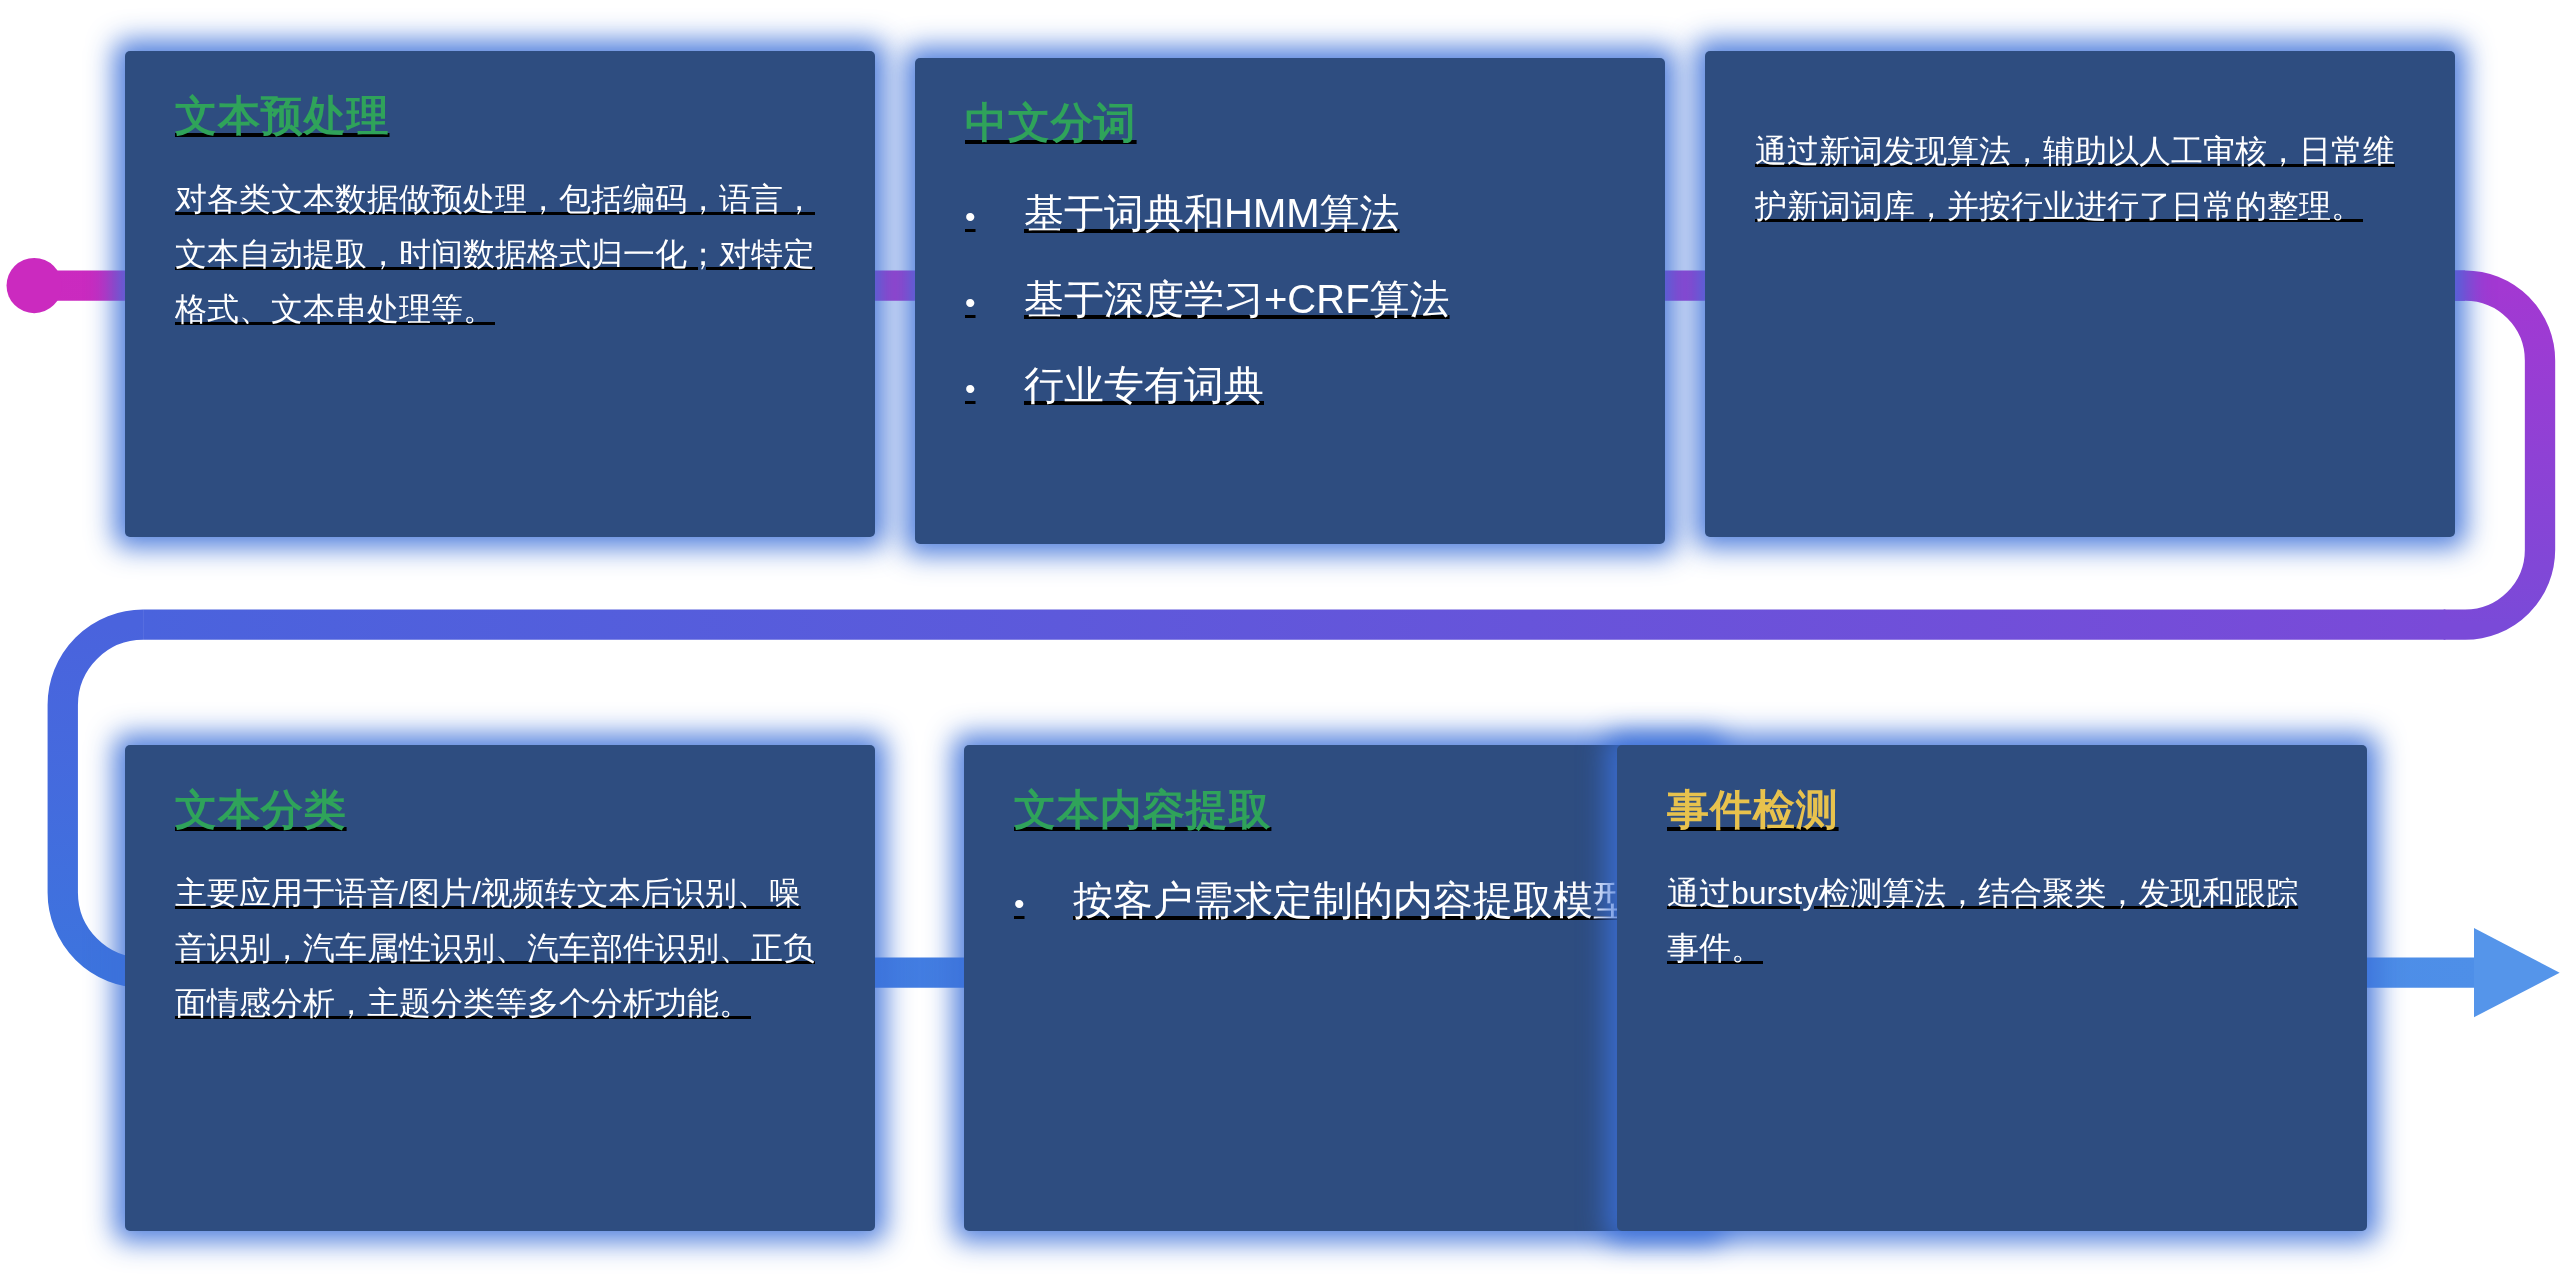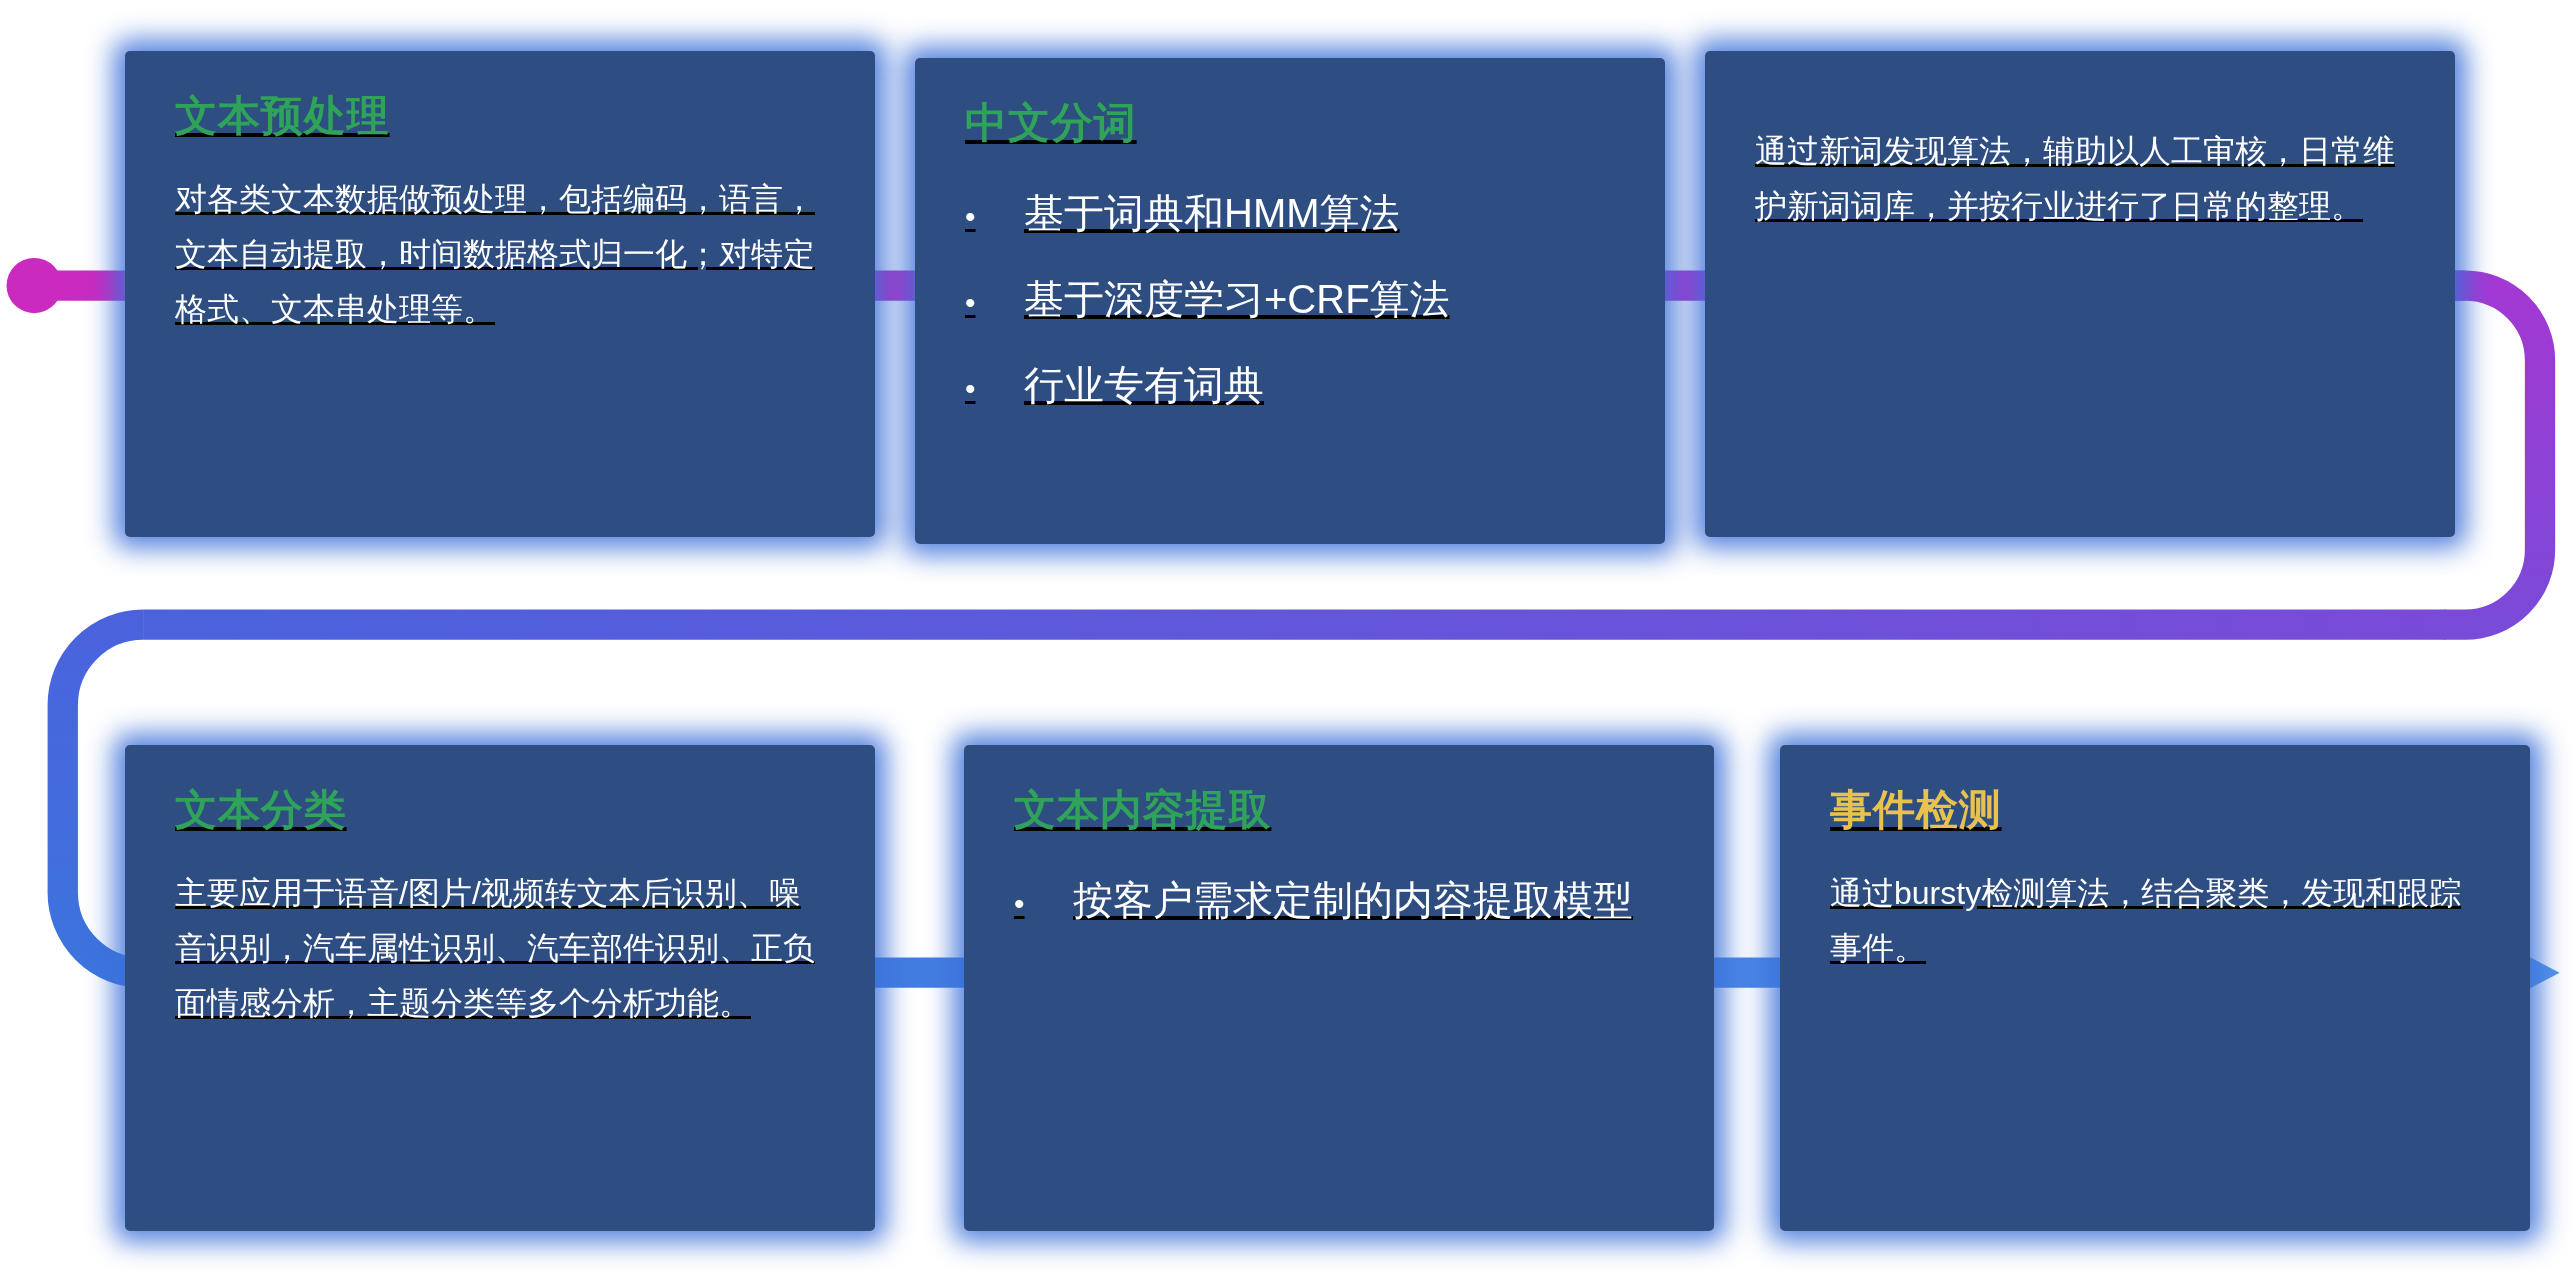--- a/index.html
+++ b/index.html
@@ -32,21 +32,21 @@
     border-radius: 5px;
     box-shadow: 0 0 27px 10.7px rgba(59, 111, 216, 0.88);
     z-index: 1;
     text-decoration: underline;
   }
   .c1 { left: 125px;  top: 51px; }
   .c2 { left: 915px; top: 58px; }
   .c3 { left: 1705px; top: 51px; }
   .c4 { left: 125px;  top: 745px; }
   .c5 { left: 964px; top: 745px; }
-  .c6 { left: 1780px; top: 745px; }
+  .c6 { left: 1617px; top: 745px; }
 
   .card-title {
     font-size: 42px;
     font-weight: bold;
     line-height: 1.15;
     letter-spacing: 0.9px;
   }
   .title-green  { color: #2fa35a; }
   .title-yellow { color: #e8c24d; }
 

